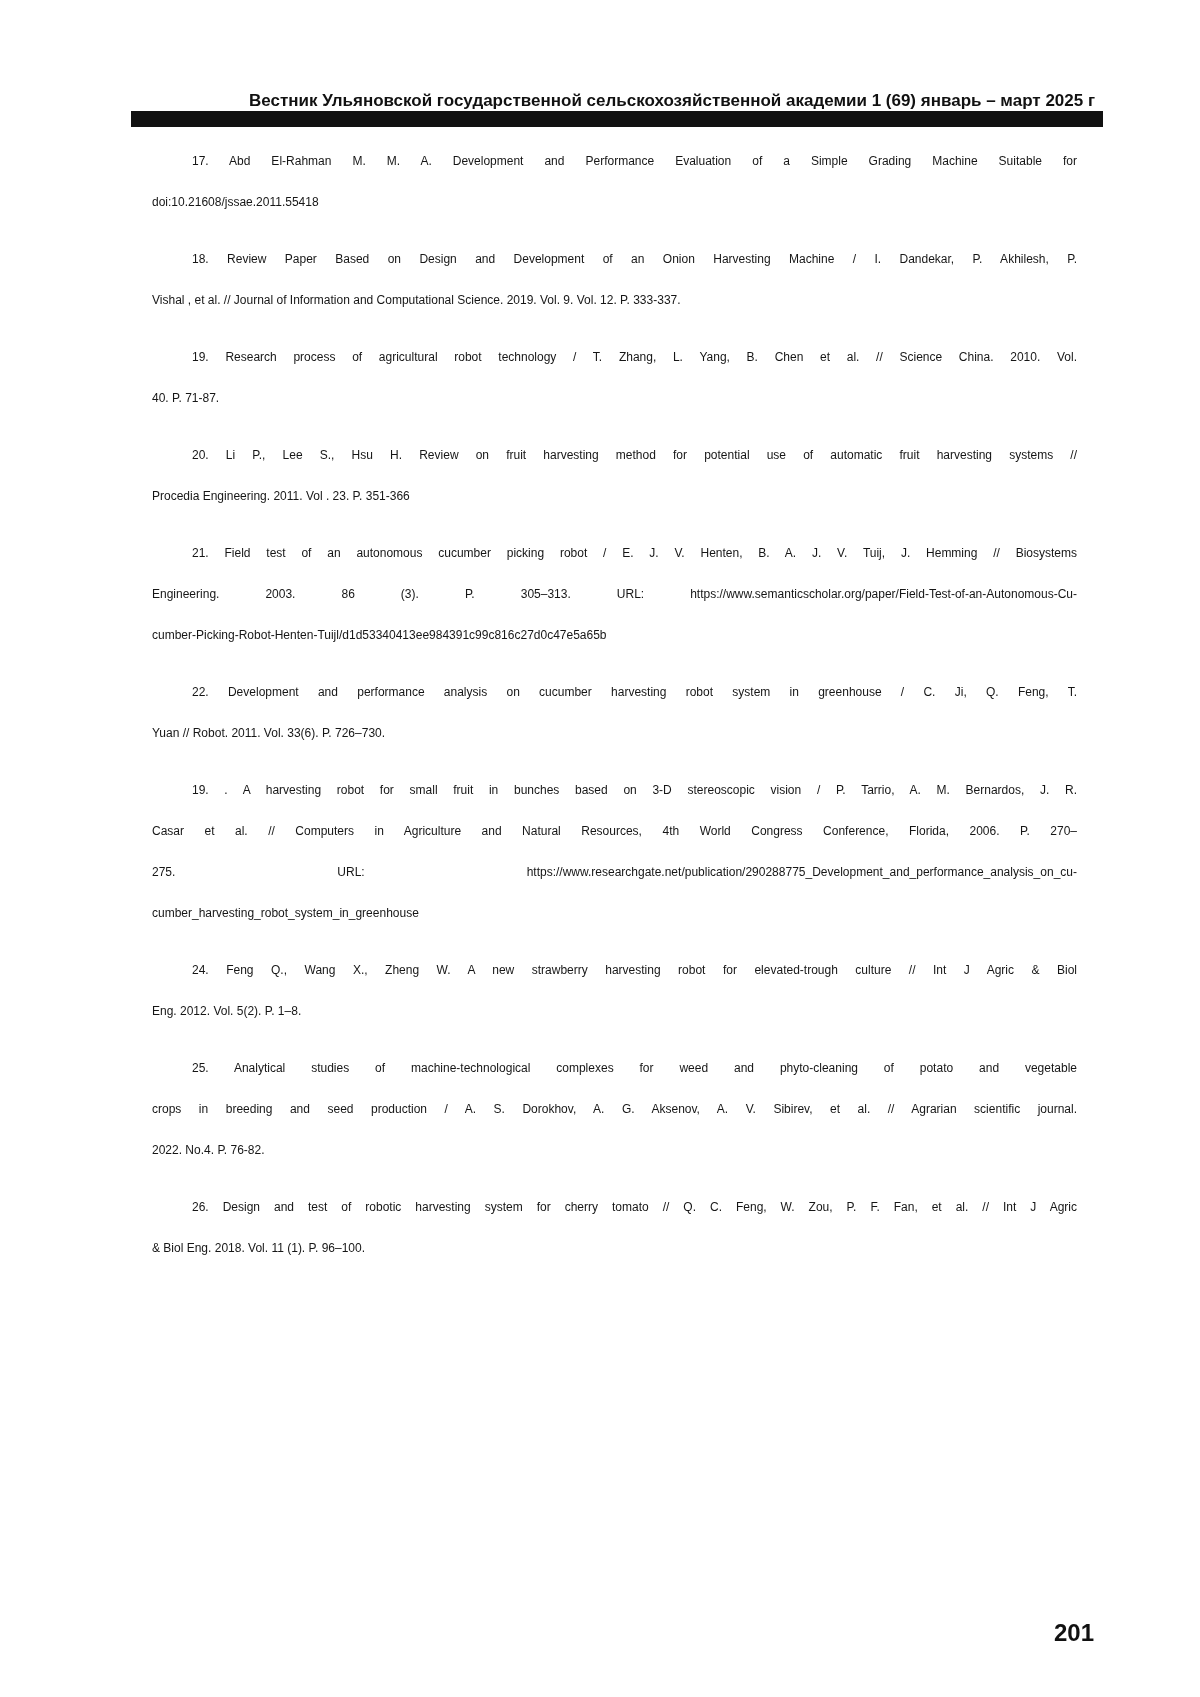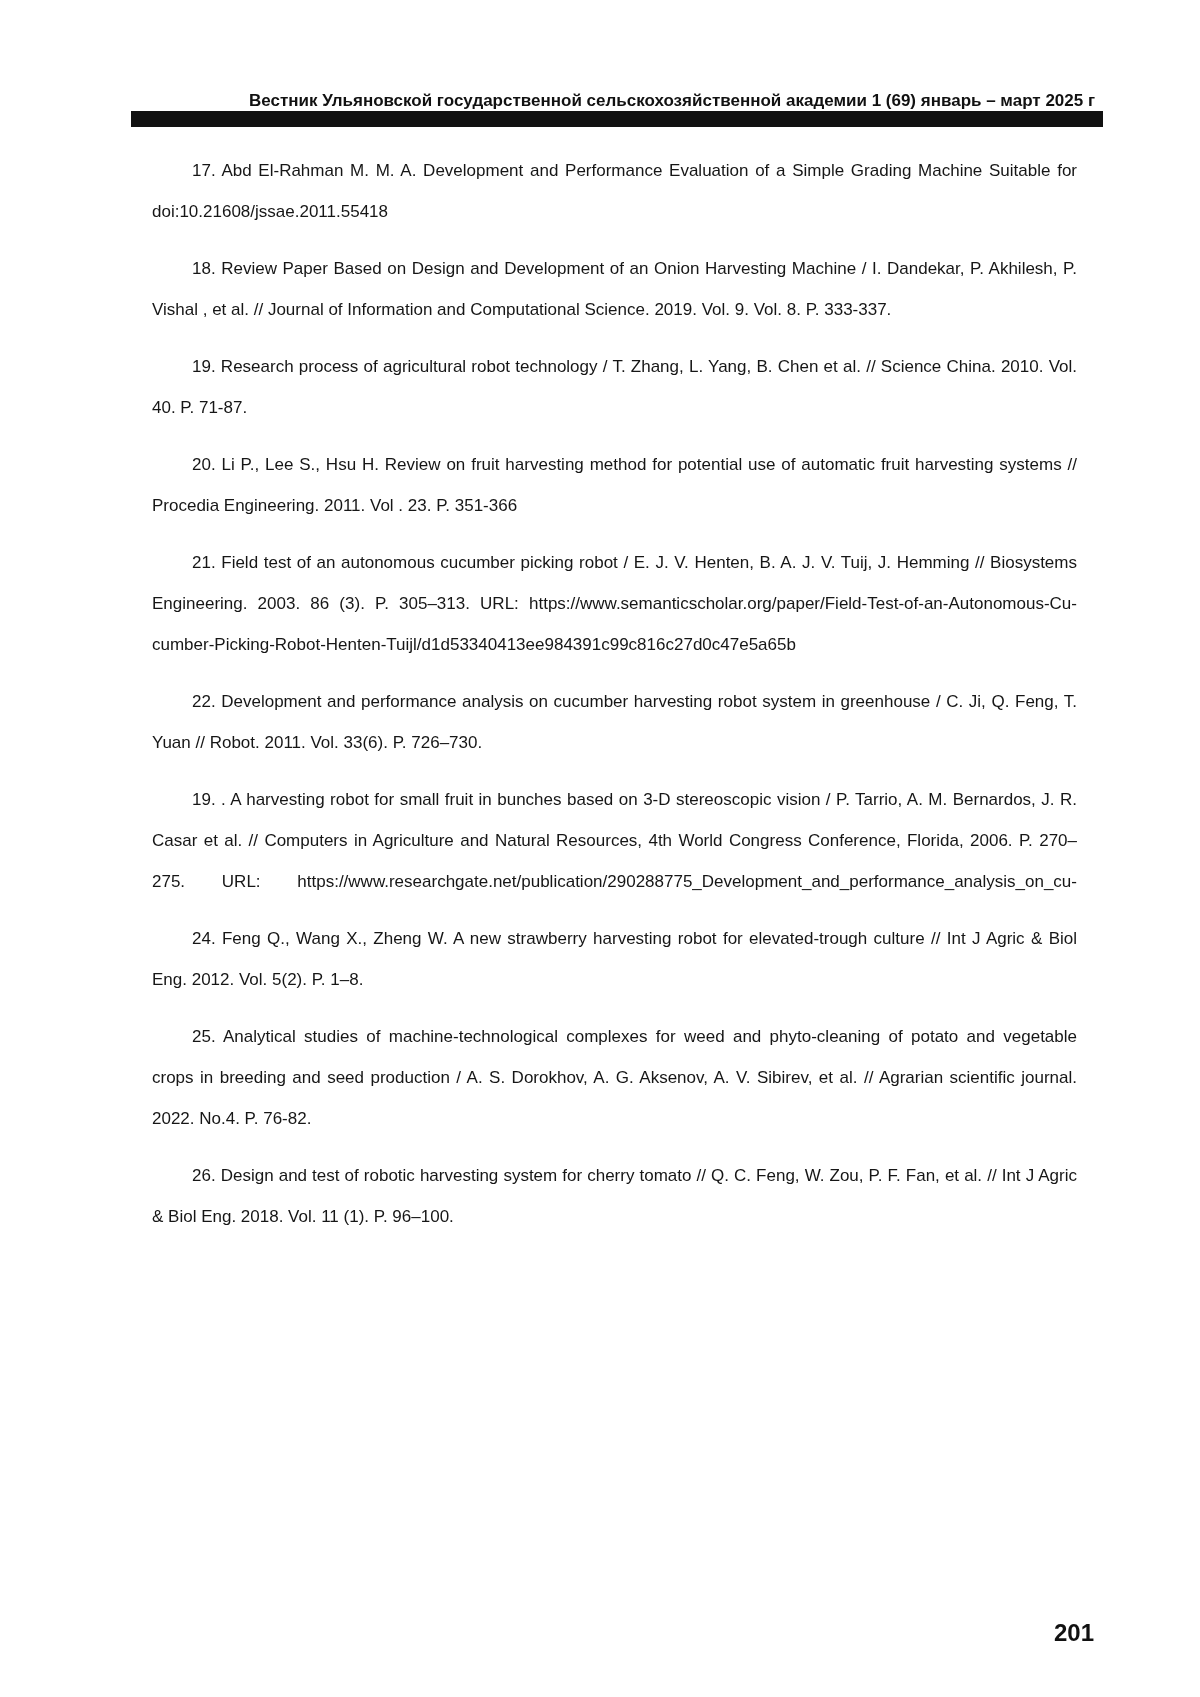--- a/index.html
+++ b/index.html
@@ -26,24 +26,24 @@
   .header-rule {
     position: absolute;
     top: 95px;
     left: 115px;
     width: 972px;
     height: 3px;
     background: #111111;
   }
   .references {
     position: absolute;
-    top: 118px;
+    top: 109px;
     left: 112px;
     width: 973px;
-    font-size: 17px;
+    font-size: 12px;
   }
   .reference { margin: 0; }
   .ref-line {
     line-height: 25px;
     text-align: justify;
     text-align-last: justify;
     white-space: normal;
     color: #161616;
   }
   .ref-line.first { text-indent: 40px; }
@@ -65,21 +65,21 @@
   <div class="header-title">Вестник Ульяновской государственной сельскохозяйственной академии 1 (69) январь – март 2025 г</div>
   <div class="header-rule"></div>
 
   <div class="references">
       <div class="reference">
         <div class="ref-line first">17. Abd El-Rahman M. M. A. Development and Performance Evaluation of a Simple Grading Machine Suitable for</div>
         <div class="ref-line last">doi:10.21608/jssae.2011.55418</div>
       </div>
       <div class="reference">
         <div class="ref-line first">18. Review Paper Based on Design and Development of an Onion Harvesting Machine / I. Dandekar, P. Akhilesh, P.</div>
-        <div class="ref-line last">Vishal , et al. // Journal of Information and Computational Science. 2019. Vol. 9. Vol. 8. P. 333-337.</div>
+        <div class="ref-line last">Vishal , et al. // Journal of Information and Computational Science. 2019. Vol. 9. Vol. 12. P. 333-337.</div>
       </div>
       <div class="reference">
         <div class="ref-line first">19. Research process of agricultural robot technology / T. Zhang, L. Yang, B. Chen et al. // Science China. 2010. Vol.</div>
         <div class="ref-line last">40. P. 71-87.</div>
       </div>
       <div class="reference">
         <div class="ref-line first">20. Li P., Lee S., Hsu H. Review on fruit harvesting method for potential use of automatic fruit harvesting systems //</div>
         <div class="ref-line last">Procedia Engineering. 2011. Vol . 23. P. 351-366</div>
       </div>
       <div class="reference">
@@ -88,20 +88,21 @@
         <div class="ref-line last">cumber-Picking-Robot-Henten-Tuijl/d1d53340413ee984391c99c816c27d0c47e5a65b</div>
       </div>
       <div class="reference">
         <div class="ref-line first">22. Development and performance analysis on cucumber harvesting robot system in greenhouse / C. Ji, Q. Feng, T.</div>
         <div class="ref-line last">Yuan // Robot. 2011. Vol. 33(6). P. 726–730.</div>
       </div>
       <div class="reference">
         <div class="ref-line first">19. . A harvesting robot for small fruit in bunches based on 3-D stereoscopic vision / P. Tarrio, A. M. Bernardos, J. R.</div>
         <div class="ref-line">Casar et al. // Computers in Agriculture and Natural Resources, 4th World Congress Conference, Florida, 2006. P. 270–</div>
         <div class="ref-line">275. URL: https://www.researchgate.net/publication/290288775_Development_and_performance_analysis_on_cu-</div>
+        <div class="ref-line last">cumber_harvesting_robot_system_in_greenhouse</div>
       </div>
       <div class="reference">
         <div class="ref-line first">24. Feng Q., Wang X., Zheng W. A new strawberry harvesting robot for elevated-trough culture // Int J Agric &amp; Biol</div>
         <div class="ref-line last">Eng. 2012. Vol. 5(2). P. 1–8.</div>
       </div>
       <div class="reference">
         <div class="ref-line first">25. Analytical studies of machine-technological complexes for weed and phyto-cleaning of potato and vegetable</div>
         <div class="ref-line">crops in breeding and seed production / A. S. Dorokhov, A. G. Aksenov, A. V. Sibirev, et al. // Agrarian scientific journal.</div>
         <div class="ref-line last">2022. No.4. P. 76-82.</div>
       </div>

